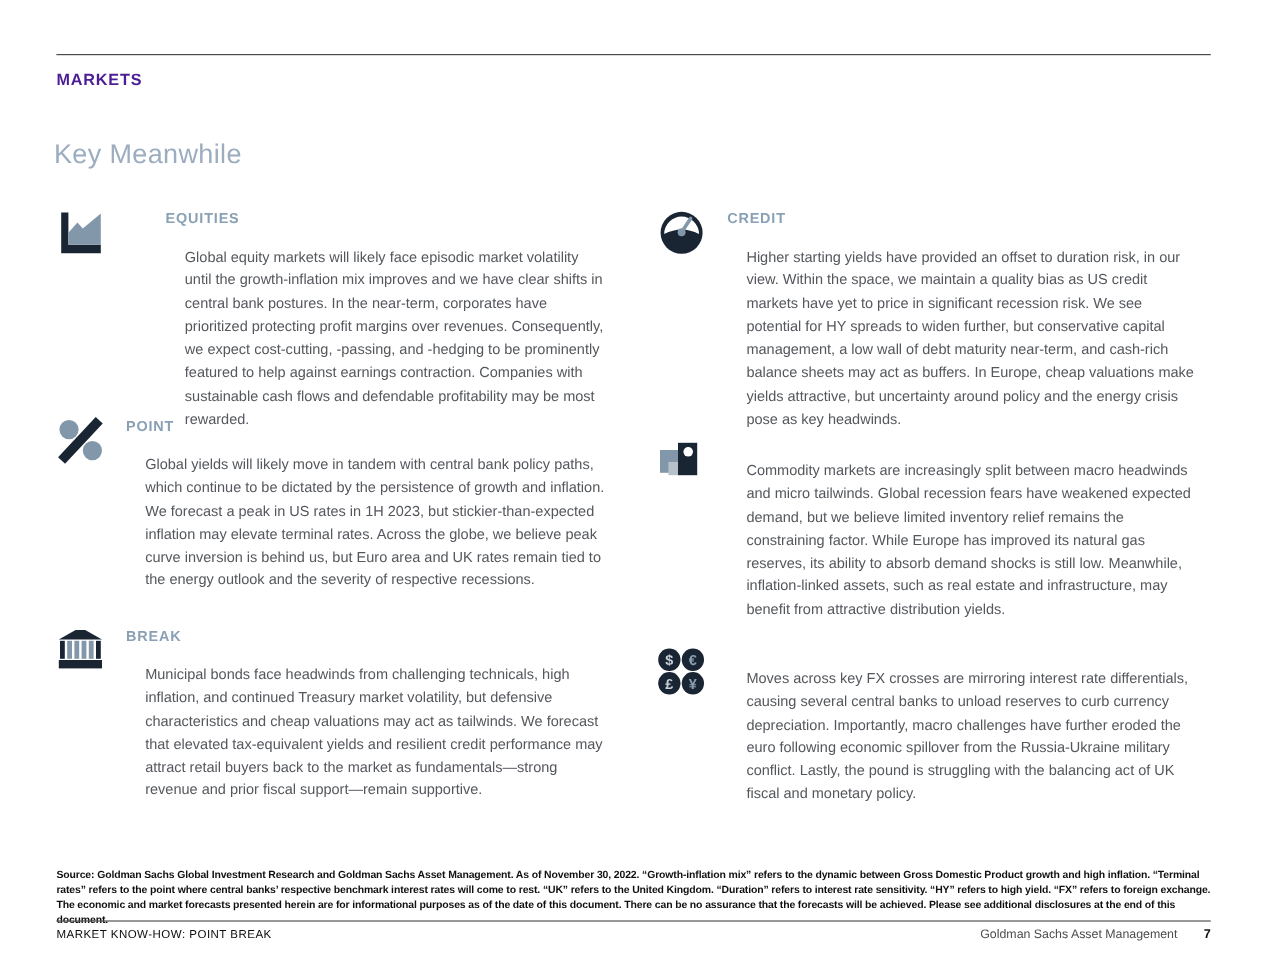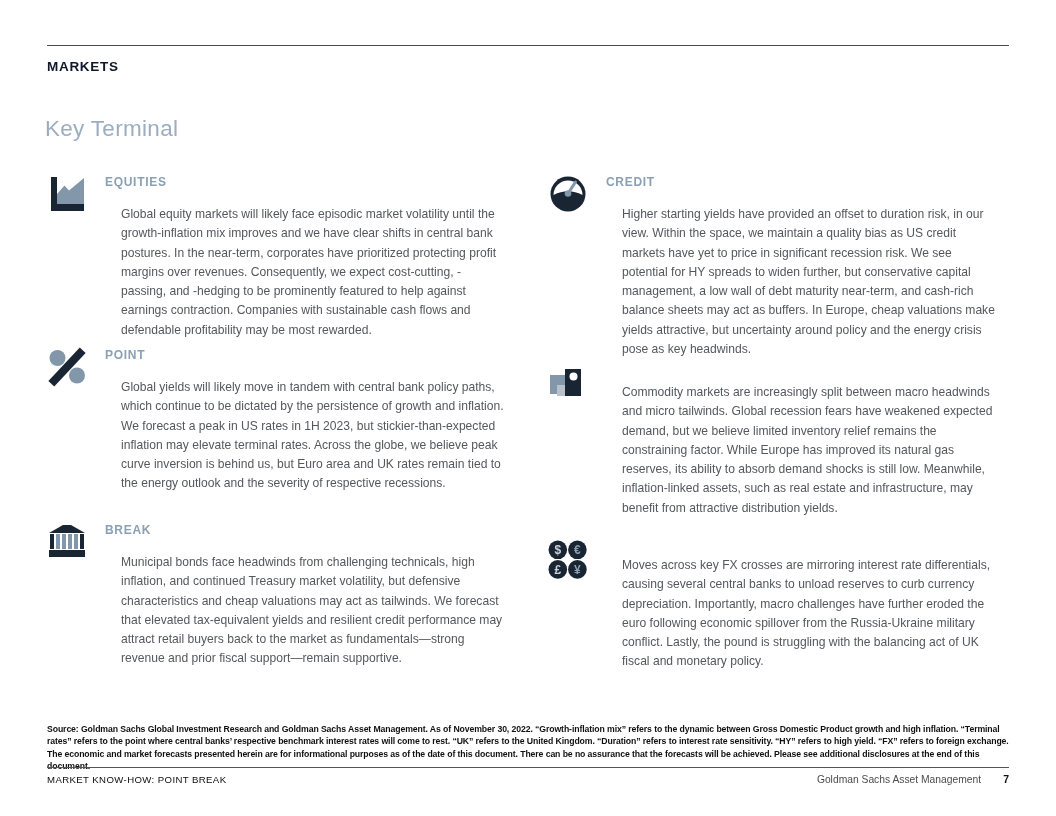--- a/index.html
+++ b/index.html
@@ -5,21 +5,21 @@
   html,body{margin:0;padding:0;background:#e8e8e8;}
   .page{
     position:relative; width:1056px; height:816px; background:#ffffff;
     font-family:"Liberation Sans", sans-serif; overflow:hidden; margin:0 auto;
   }
   .rule{position:absolute; left:47px; width:962px; height:1px; background:#4a4a4a;}
   .top-rule{top:45px;}
   .bottom-rule{top:767px; background:#555;}
   .markets-label{
     position:absolute; left:47px; top:59px; font-size:13.5px; font-weight:bold;
-    color:#0f172a; letter-spacing:0.7px;
+    color:#4c1d95; letter-spacing:0.7px;
   }
   .key-insights{
     position:absolute; left:45px; top:116px; margin:0; font-size:22.5px;
     font-weight:400; color:#9cadc0; letter-spacing:0.3px;
   }
   .col{position:absolute; top:174px; height:570px;}
   .col-left{left:47px; width:474px;}
   .col-right{left:548px; width:463px;}
   .section{position:absolute; left:0; right:0; display:flex; align-items:flex-start;}
   .icon-box{width:40px; height:40px; flex:0 0 40px; margin-right:18px;}
@@ -50,25 +50,25 @@
 </style>
 </head>
 <body>
 
 <div class="page">
 
   <div class="rule top-rule"></div>
 
   <div class="markets-label">MARKETS</div>
 
-  <h1 class="key-insights">Key Terminal</h1>
+  <h1 class="key-insights">Key Meanwhile</h1>
 
   <div class="col col-left">
 
-    <div class="section" style="top:0;">
+    <div class="section" style="top:0;gap:33px;">
       <div class="icon-box">
         <svg viewBox="0 0 40 40">
           <path d="M4 3 H10 V30 H37 V37 H4 Z" fill="#1a2533"></path>
           <path d="M10 30 V20 L17.5 11.5 L22 16.5 L37 4 V30 Z" fill="#8297aa"></path>
         </svg>
       </div>
       <div class="section-text">
         <div class="section-heading">EQUITIES</div>
         <p class="section-body">Global equity markets will likely face episodic market volatility until the growth-inflation mix improves and we have clear shifts in central bank postures. In the near-term, corporates have prioritized protecting profit margins over revenues. Consequently, we expect cost-cutting, -passing, and -hedging to be prominently featured to help against earnings contraction. Companies with sustainable cash flows and defendable profitability may be most rewarded.</p>
       </div>

